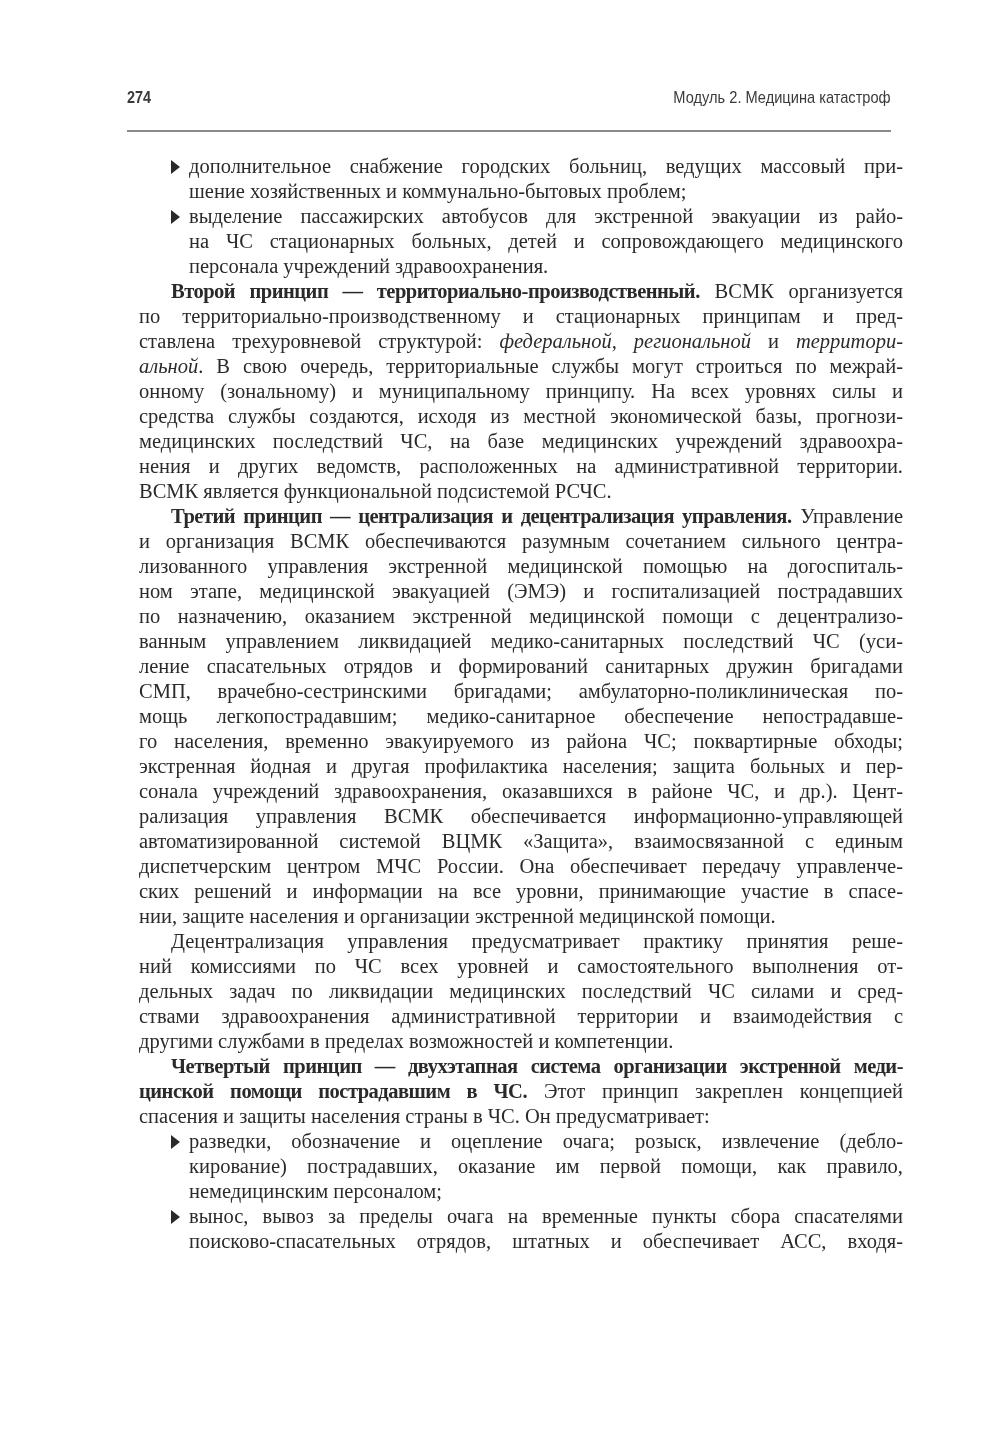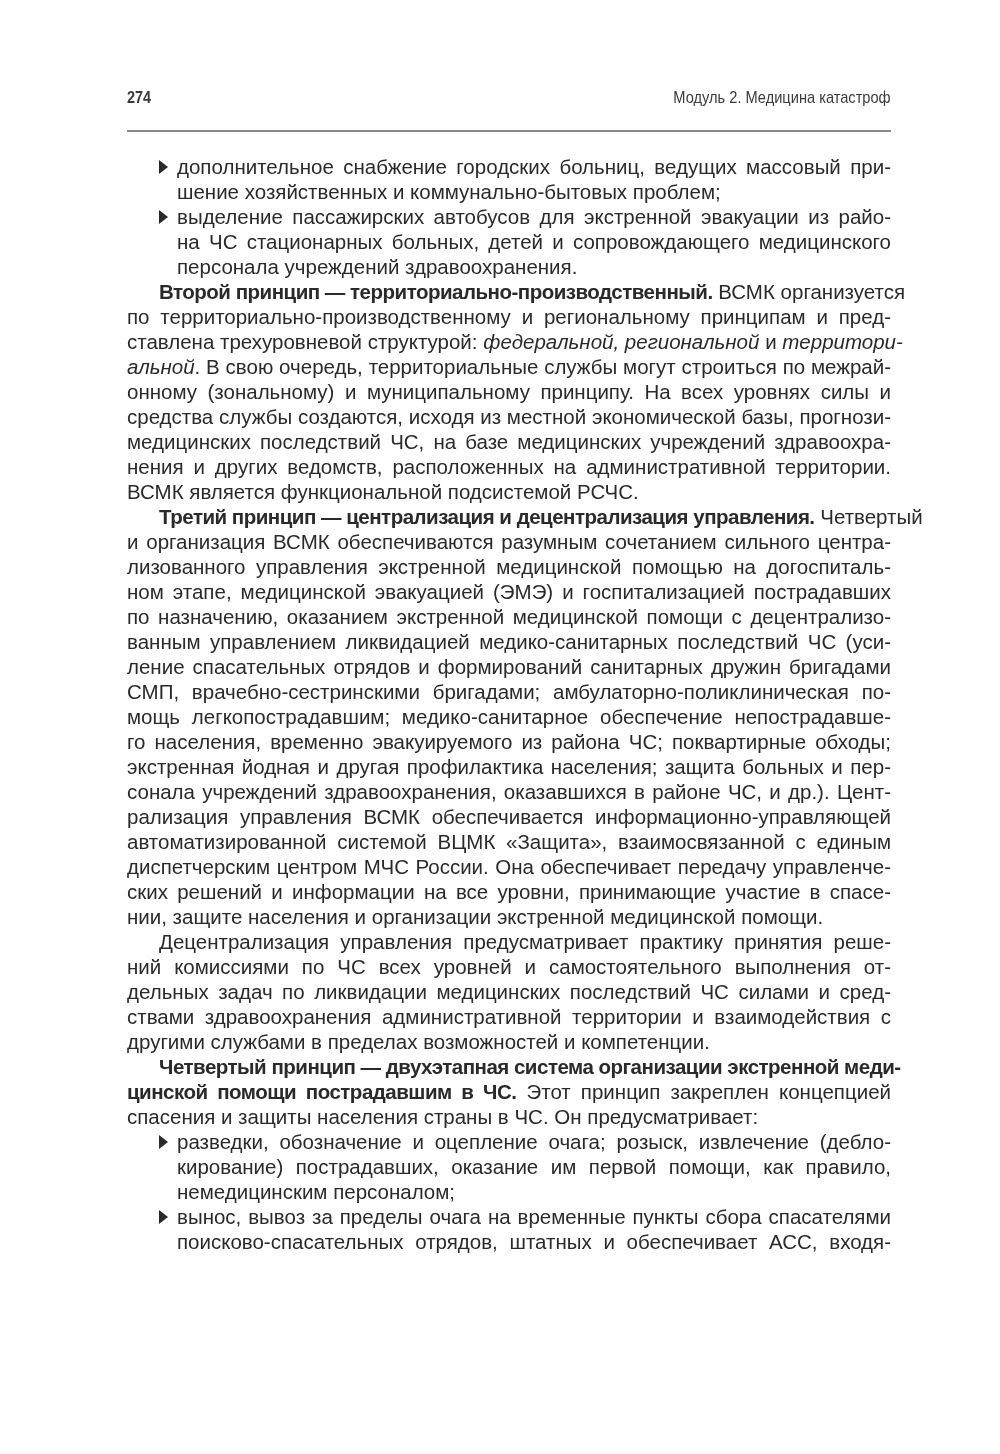--- a/index.html
+++ b/index.html
@@ -3,22 +3,22 @@
 <meta charset="utf-8">
 <style>
   html, body { margin: 0; padding: 0; background: #ffffff; }
   body { width: 1000px; height: 1454px; position: relative; overflow: hidden; }
   .page { position: absolute; left: 127px; top: 0; width: 764px; color: #2a2a2a; }
   .running-head { position: absolute; top: 88px; left: 0; width: 764px; height: 24px;
     font-family: "Liberation Sans", sans-serif; font-size: 17px; color: #3a3a3a; }
   .running-head .page-number { position: absolute; left: 0; top: 0; font-weight: bold; transform: scaleX(0.85); transform-origin: left top; }
   .running-head .section-title { position: absolute; right: 0; top: 0; transform: scaleX(0.86); transform-origin: right top; white-space: nowrap; }
   .head-rule { position: absolute; top: 130px; left: 0; width: 764px; height: 2px; background: #8a8a8a; }
-  .body { position: absolute; top: 154px; left: 0; width: 764px;
-    font-family: Liberation Sans, sans-serif; font-size: 20.5px; line-height: 25px; }
+  .body { position: absolute; top: 154px; left: 12px; width: 764px;
+    font-family: Liberation Serif, serif; font-size: 20.5px; line-height: 25px; }
   .line { display: block; height: 25px; white-space: nowrap; text-align: justify; text-align-last: justify; overflow: visible; }
   .line.last { text-align-last: left; }
   .indent { padding-left: 32px; }
   .bullet-block { position: relative; padding-left: 50px; }
   .bullet-icon { position: absolute; left: 32px; top: 6px; width: 0; height: 0;
     border-top: 7px solid transparent; border-bottom: 7px solid transparent; border-left: 9px solid #2a2a2a; }
   .inline { display: inline; }
   b.inline { font-weight: bold; letter-spacing: -0.5px; }
   i.inline { font-style: italic; }
 </style>
@@ -42,32 +42,32 @@
     </div>
     <div class="bullet-block">
       <span class="bullet-icon"></span>
       <span class="line">выделение пассажирских автобусов для экстренной эвакуации из райо-</span>
       <span class="line">на ЧС стационарных больных, детей и сопровождающего медицинского</span>
       <span class="line last">персонала учреждений здравоохранения.</span>
     </div>
 
     <div>
       <span class="line indent" style="word-spacing: 0.003125px;"><b class="inline">Второй принцип — территориально-производственный.</b><span class="inline"> ВСМК организуется</span></span>
-      <span class="line">по территориально-производственному и региональному принципам и пред-</span>
+      <span class="line">по территориально-производственному и стационарных принципам и пред-</span>
       <span class="line"><span class="inline">ставлена трехуровневой структурой: </span><i class="inline">федеральной, региональной</i><span class="inline"> и </span><i class="inline">территори-</i></span>
       <span class="line"><i class="inline">альной</i><span class="inline">. В свою очередь, территориальные службы могут строиться по межрай-</span></span>
       <span class="line">онному (зональному) и муниципальному принципу. На всех уровнях силы и</span>
       <span class="line">средства службы создаются, исходя из местной экономической базы, прогнози-</span>
       <span class="line">медицинских последствий ЧС, на базе медицинских учреждений здравоохра-</span>
       <span class="line">нения и других ведомств, расположенных на административной территории.</span>
       <span class="line last">ВСМК является функциональной подсистемой РСЧС.</span>
     </div>
 
     <div>
-      <span class="line indent"><b class="inline">Третий принцип — централизация и децентрализация управления.</b><span class="inline"> Четвертый</span></span>
+      <span class="line indent"><b class="inline">Третий принцип — централизация и децентрализация управления.</b><span class="inline"> Управление</span></span>
       <span class="line">и организация ВСМК обеспечиваются разумным сочетанием сильного центра-</span>
       <span class="line">лизованного управления экстренной медицинской помощью на догоспиталь-</span>
       <span class="line">ном этапе, медицинской эвакуацией (ЭМЭ) и госпитализацией пострадавших</span>
       <span class="line">по назначению, оказанием экстренной медицинской помощи с децентрализо-</span>
       <span class="line">ванным управлением ликвидацией медико-санитарных последствий ЧС (уси-</span>
       <span class="line">ление спасательных отрядов и формирований санитарных дружин бригадами</span>
       <span class="line">СМП, врачебно-сестринскими бригадами; амбулаторно-поликлиническая по-</span>
       <span class="line">мощь легкопострадавшим; медико-санитарное обеспечение непострадавше-</span>
       <span class="line">го населения, временно эвакуируемого из района ЧС; поквартирные обходы;</span>
       <span class="line">экстренная йодная и другая профилактика населения; защита больных и пер-</span>

